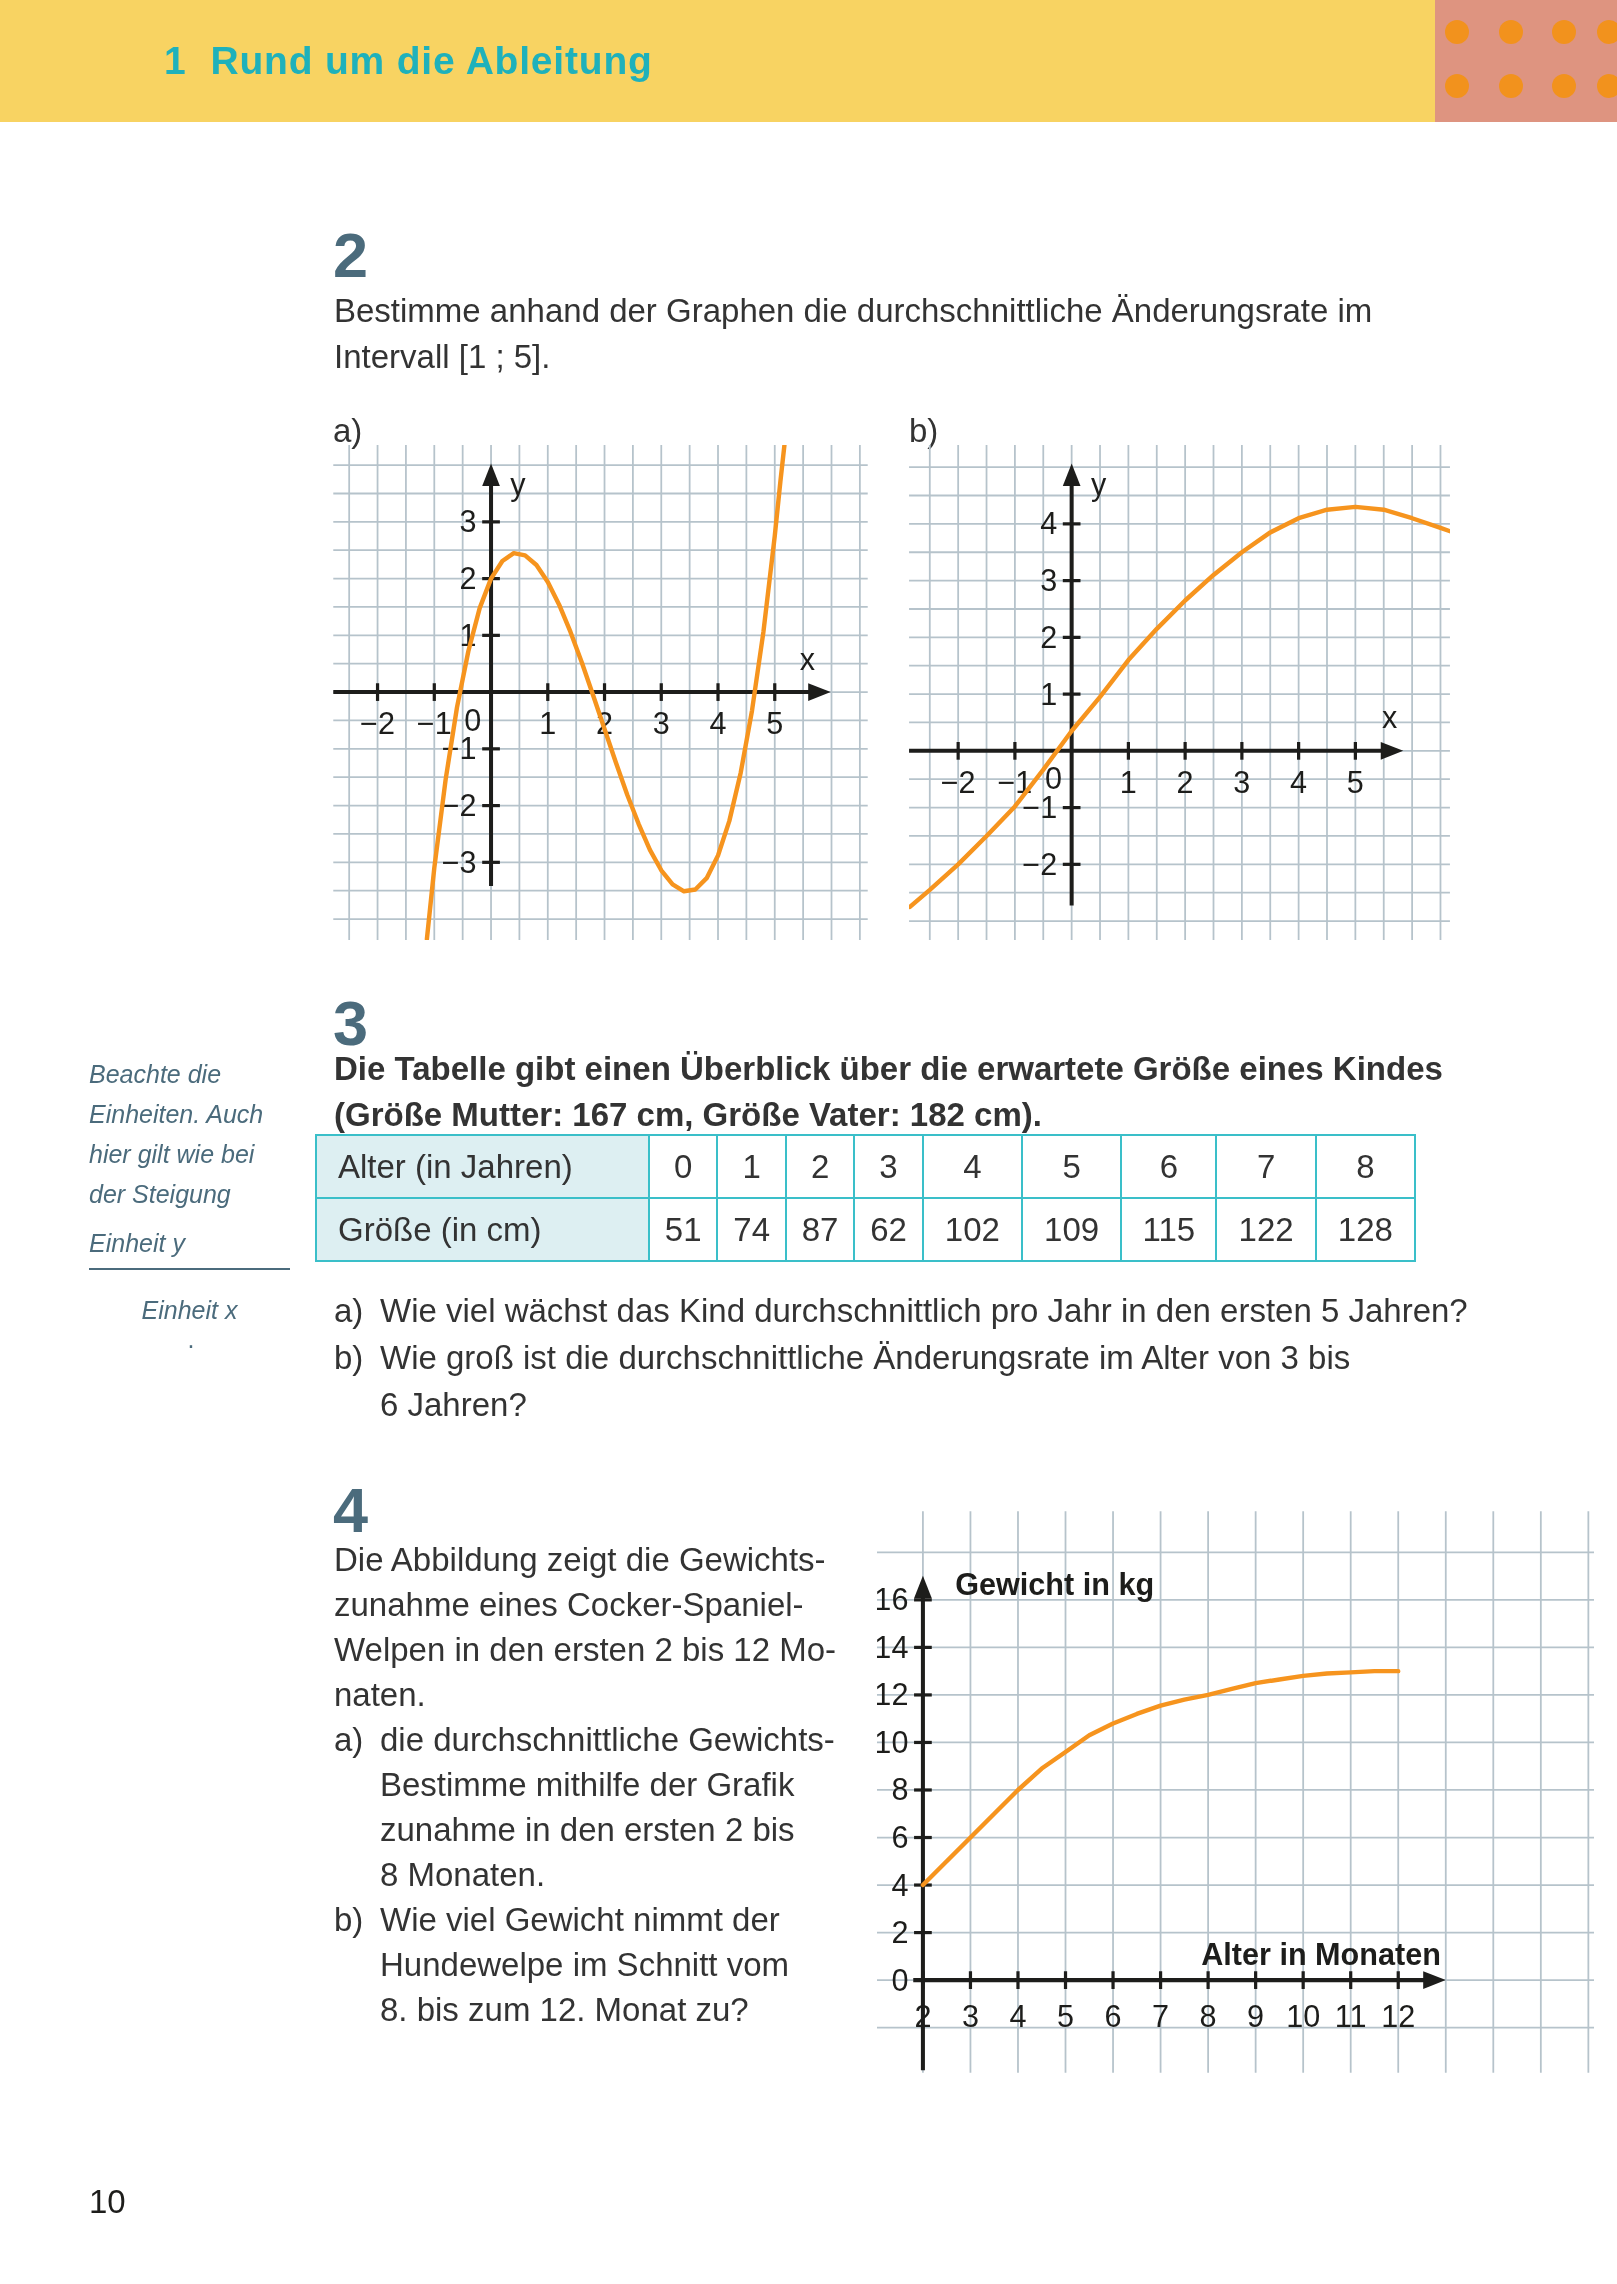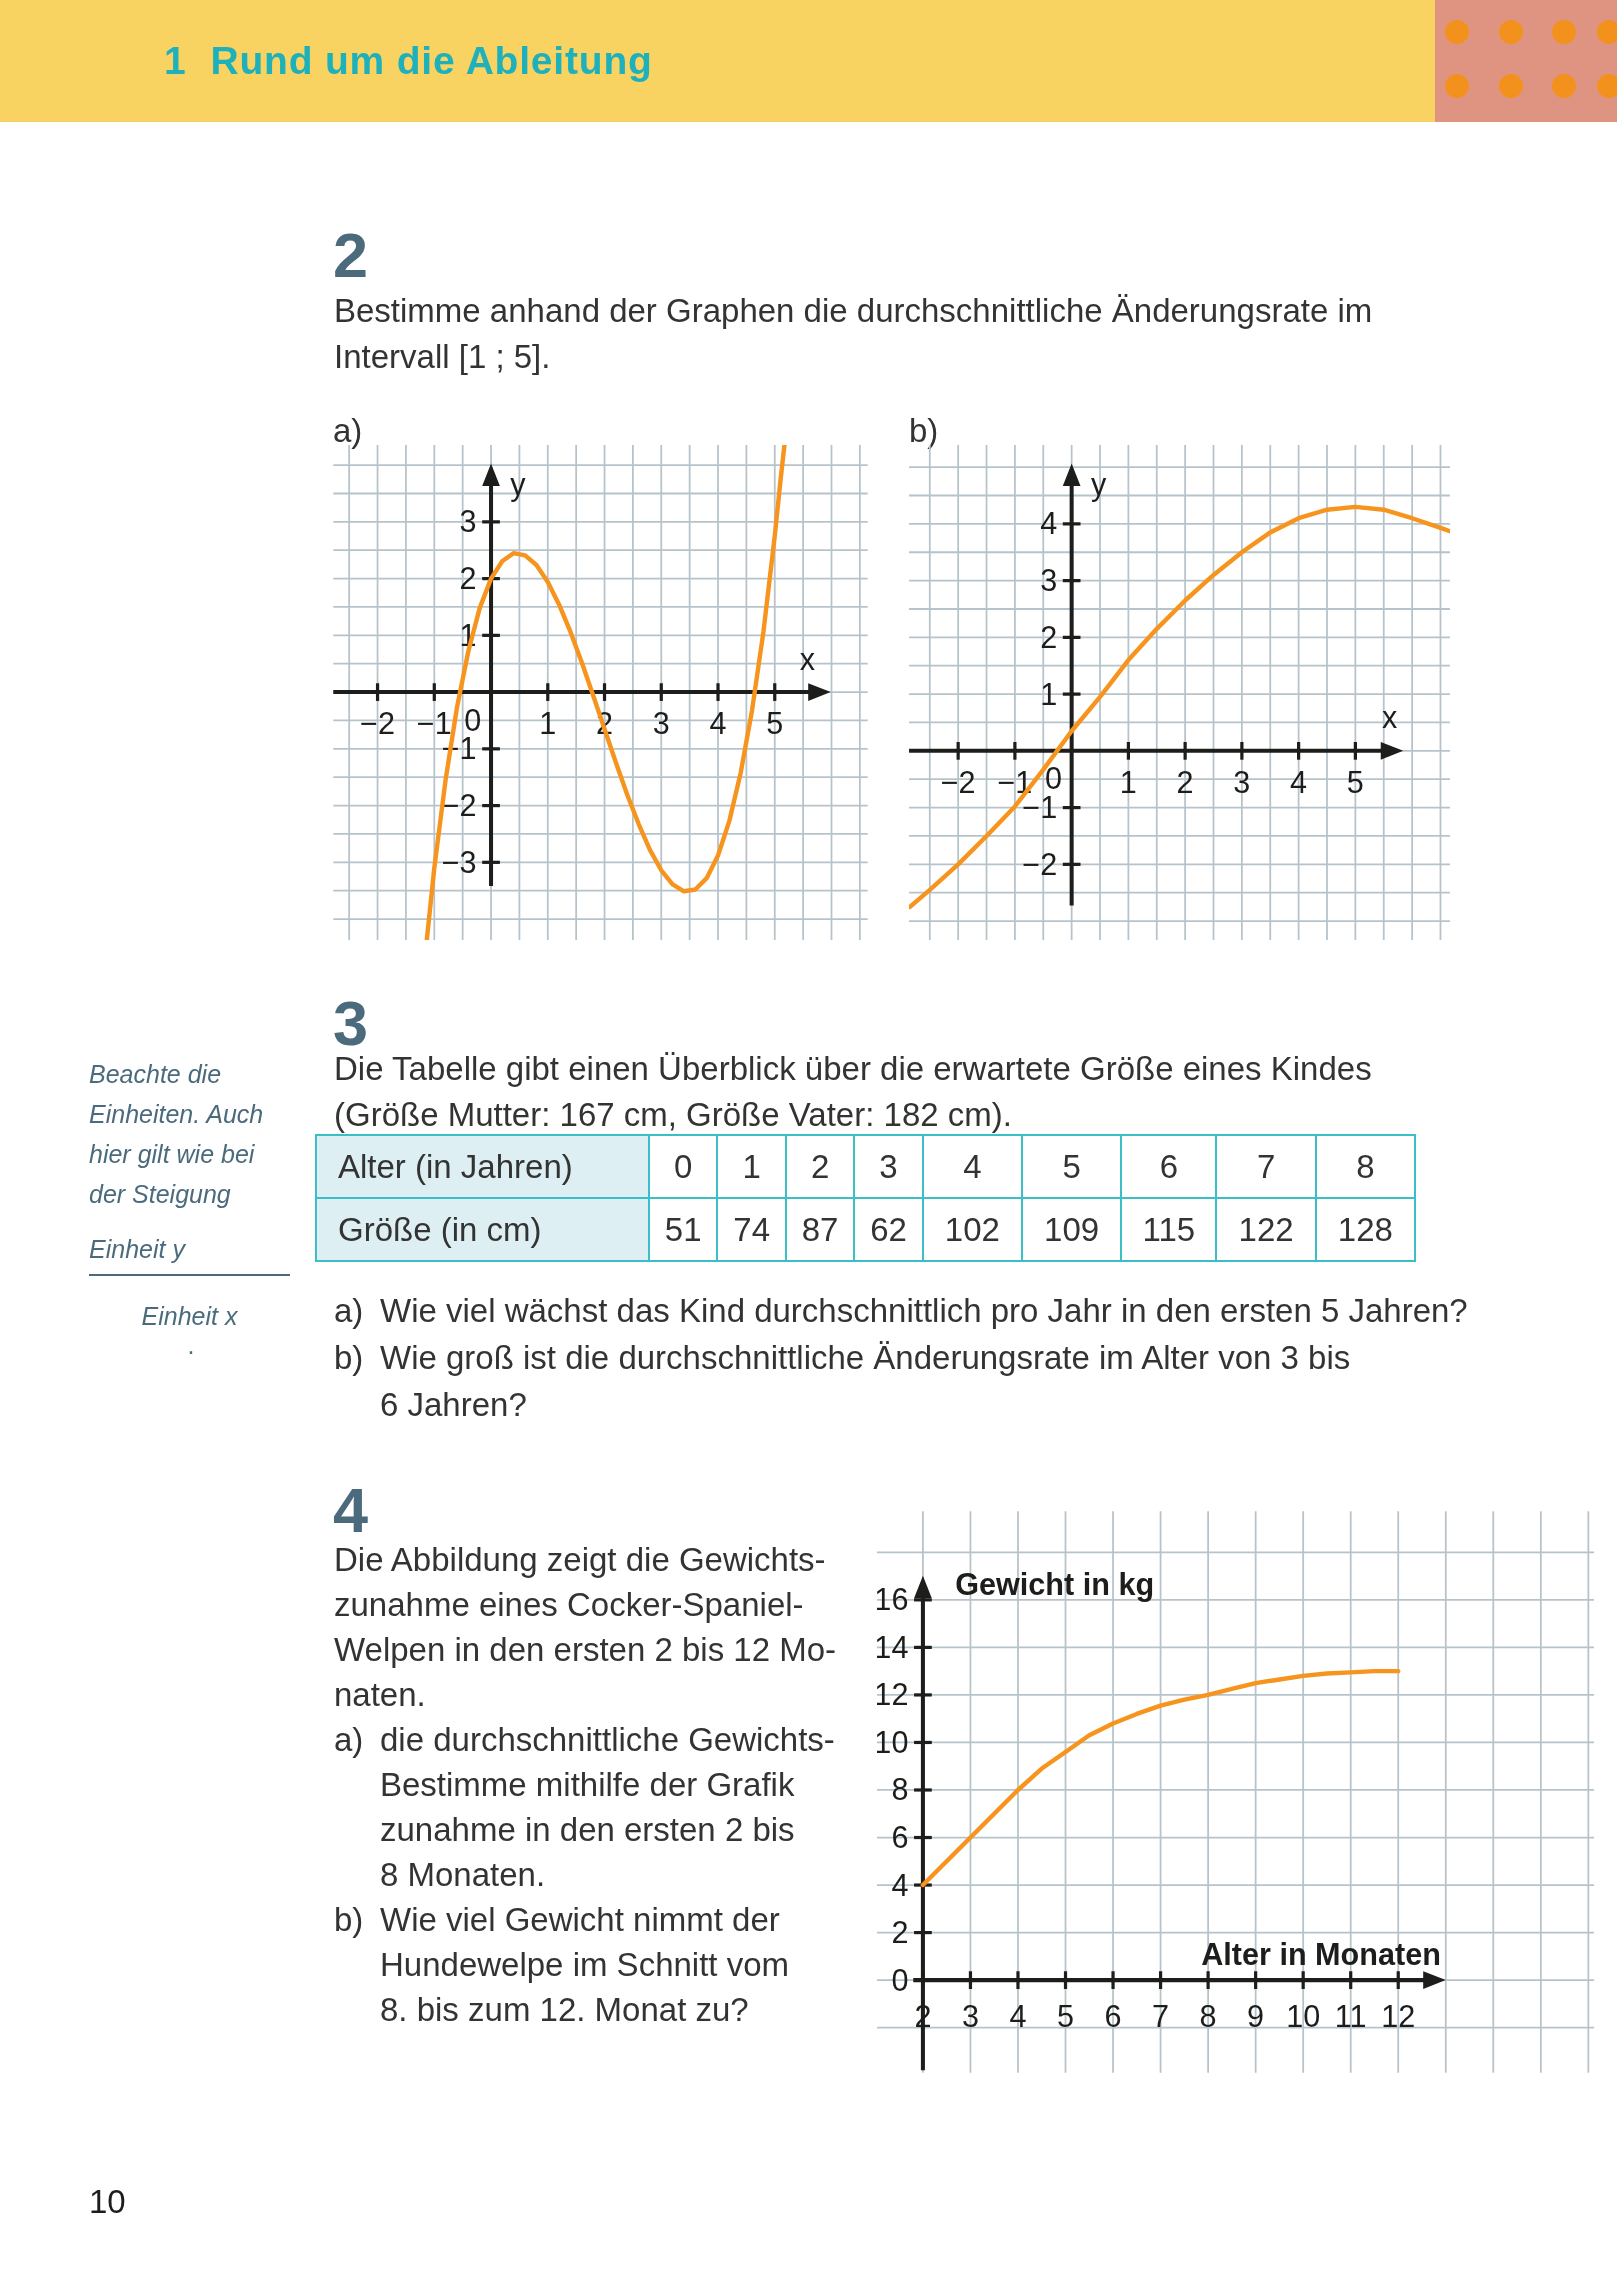--- a/index.html
+++ b/index.html
@@ -25,21 +25,21 @@
   .lab-a{left:333px;top:412px}.lab-b{left:909px;top:412px}
   .q3{left:334px;top:1287px;width:1144px;line-height:47px;}
   .ex4text{left:334px;top:1537px;width:536px;line-height:45px;}
   .item{display:flex;}
   .marker{width:46px;flex:none;}
   .block span{display:block;}
   
   .margin-note{position:absolute;left:89px;top:1054px;width:201px;font-style:italic;
                color:#4B6B7C;font-size:25px;line-height:40px;}
   .margin-note span{display:block;}
-  .fraction{margin-top:15px;}
+  .fraction{margin-top:9px;}
   .frac-top{display:inline-block;border-bottom:2.4px solid #4B6B7C;padding:0 4.8px 4.8px 0;min-width:135px;}
   .frac-bottom{display:block;padding-top:20px;text-align:center;}
   .raised-dot{position:relative;top:-11.3px;left:1.6px;font-style:normal;}
   
   .gtable{position:absolute;left:315px;top:1134px;width:1101px;border-collapse:collapse;
           font-size:33px;color:#333;}
   .gtable td{border:2.4px solid #3ABFC9;height:59px;text-align:center;background:#fff;}
   .gtable td.lbl{width:309px;text-align:left;padding-left:21px;background:#DDEFF2;}
   
   .graph{position:absolute;}
@@ -174,21 +174,21 @@
     <span>der Steigung</span>
     <div class="fraction">
       <span class="frac-top">Einheit y</span>
       <span class="frac-bottom">
           <span>Einheit x</span>
           <span class="raised-dot">.</span>
         </span>
     </div>
   </div>
 
-  <div class="txt" style="left:334px;top:1046px;width:1144px;">
+  <div class="txt" style="left:334px;top:1046px;width:1144px;font-weight:bold;">
     <span style="display:block">Die Tabelle gibt einen Überblick über die erwartete Größe eines Kindes</span>
     <span style="display:block">(Größe Mutter: 167 cm, Größe Vater: 182 cm).</span>
   </div>
 
   <table class="gtable">
     <tbody>
         <tr>
       <td class="lbl">Alter (in Jahren)</td>
       <td>0</td>
       <td>1</td>

